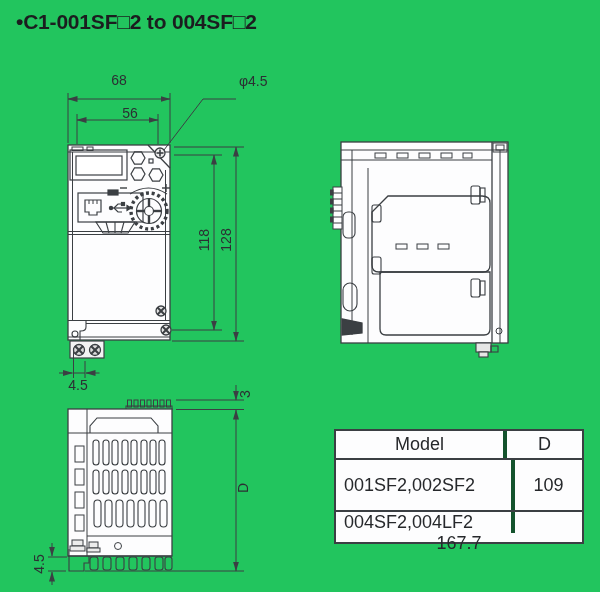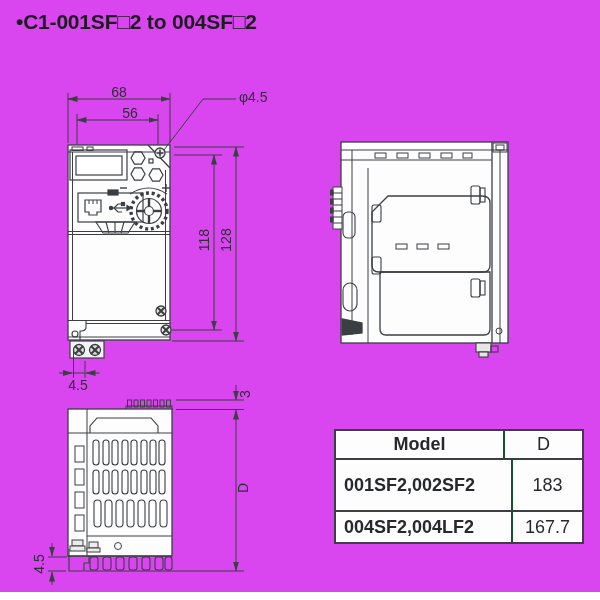--- a/index.html
+++ b/index.html
@@ -1,18 +1,18 @@
 <!DOCTYPE html>
 <html><head>
 <meta charset="utf-8">
 <style>
   html,body{margin:0;padding:0;}
   #page{
     position:relative;width:600px;height:592px;overflow:hidden;
-    background:#d946ef;
+    background:#22c55e;
     font-family:"Liberation Sans","DejaVu Sans",sans-serif;
   }
   #title-block{
     position:absolute;left:16px;top:8px;
     font-size:21px;font-weight:bold;color:#1b1d1f;
     line-height:27px;letter-spacing:-0.2px;white-space:nowrap;
   }
   svg{position:absolute;left:0;top:0;}
   .dimlabel{
     position:absolute;font-size:14px;color:#2c2f33;
@@ -21,26 +21,26 @@
   .dimlabel.rot{transform:translate(-50%,-50%) rotate(-90deg);}
   .dimlabel.anchor-left{transform:translate(0,-50%);}
   
   #spec-table{
     position:absolute;left:334px;top:429px;width:246px;
     background:#fdfdfe;border:2px solid #3b3f43;color:#26282b;
     font-size:18px;
   }
   .trow{display:flex;align-items:stretch;}
   .trow + .trow{border-top:2px solid #3b3f43;}
-  .cell-model{width:167px;border-right:2px solid #14532d;display:flex;flex-direction:column;justify-content:center;padding-left:8px;font-weight:bold;}
+  .cell-model{width:167px;border-right:4px solid #14532d;display:flex;flex-direction:column;justify-content:center;padding-left:8px;}
   .cell-model.center{align-items:center;padding-left:0;}
   .cell-d{flex:1;display:flex;align-items:center;justify-content:center;}
   .h-header{height:27px;}
   .h-r1{height:50px;line-height:23px;justify-content:center;}
-  .h-r2{height:30px;}
+  .h-r2{height:30px;flex-direction:column;}
   .h-r3{height:30px;}
 </style>
 </head>
 <body>
 
 <div id="page">
 
   <div id="title-block">
     <div>•C1-001SF□2 to 004SF□2</div>
   </div>
@@ -313,40 +313,40 @@
       <line x1="236" y1="385" x2="236" y2="400" marker-end="url(#arr)"></line>
       <line x1="236" y1="410" x2="236" y2="571" marker-start="url(#arr)" marker-end="url(#arr)"></line>
       <line x1="85" y1="571" x2="244" y2="571"></line>
       <line x1="48" y1="557" x2="67" y2="557"></line>
       <line x1="48" y1="571" x2="66" y2="571"></line>
       <line x1="52" y1="543" x2="52" y2="556" marker-end="url(#arr)"></line>
       <line x1="52" y1="585" x2="52" y2="572" marker-end="url(#arr)"></line>
     </g>
   </svg>
 
-  <div class="dimlabel" style="left:119px;top:92px;">68</div>
+  <div class="dimlabel" style="left:119px;top:80px;">68</div>
   <div class="dimlabel" style="left:130px;top:113px;">56</div>
-  <div class="dimlabel anchor-left" style="left:239px;top:97px;">φ4.5</div>
+  <div class="dimlabel anchor-left" style="left:239px;top:81px;">φ4.5</div>
   <div class="dimlabel rot" style="left:204px;top:240px;">118</div>
   <div class="dimlabel rot" style="left:226px;top:240px;">128</div>
   <div class="dimlabel" style="left:78px;top:385px;">4.5</div>
   <div class="dimlabel rot" style="left:245px;top:394px;">3</div>
   <div class="dimlabel rot" style="left:243px;top:488px;">D</div>
   <div class="dimlabel rot" style="left:39px;top:564px;">4.5</div>
 
   <div id="spec-table">
     <div class="trow h-header">
       <div class="cell-model center">Model</div>
       <div class="cell-d">D</div>
     </div>
     <div class="trow h-r1">
       <div class="cell-model">
         <div>001SF2,002SF2</div>
       </div>
-      <div class="cell-d">183</div>
+      <div class="cell-d">109</div>
     </div>
     <div class="trow h-r2">
       <div class="cell-model">
         <div>004SF2,004LF2</div>
       </div>
       <div class="cell-d">167.7</div>
     </div>
   </div>
 
 </div>

